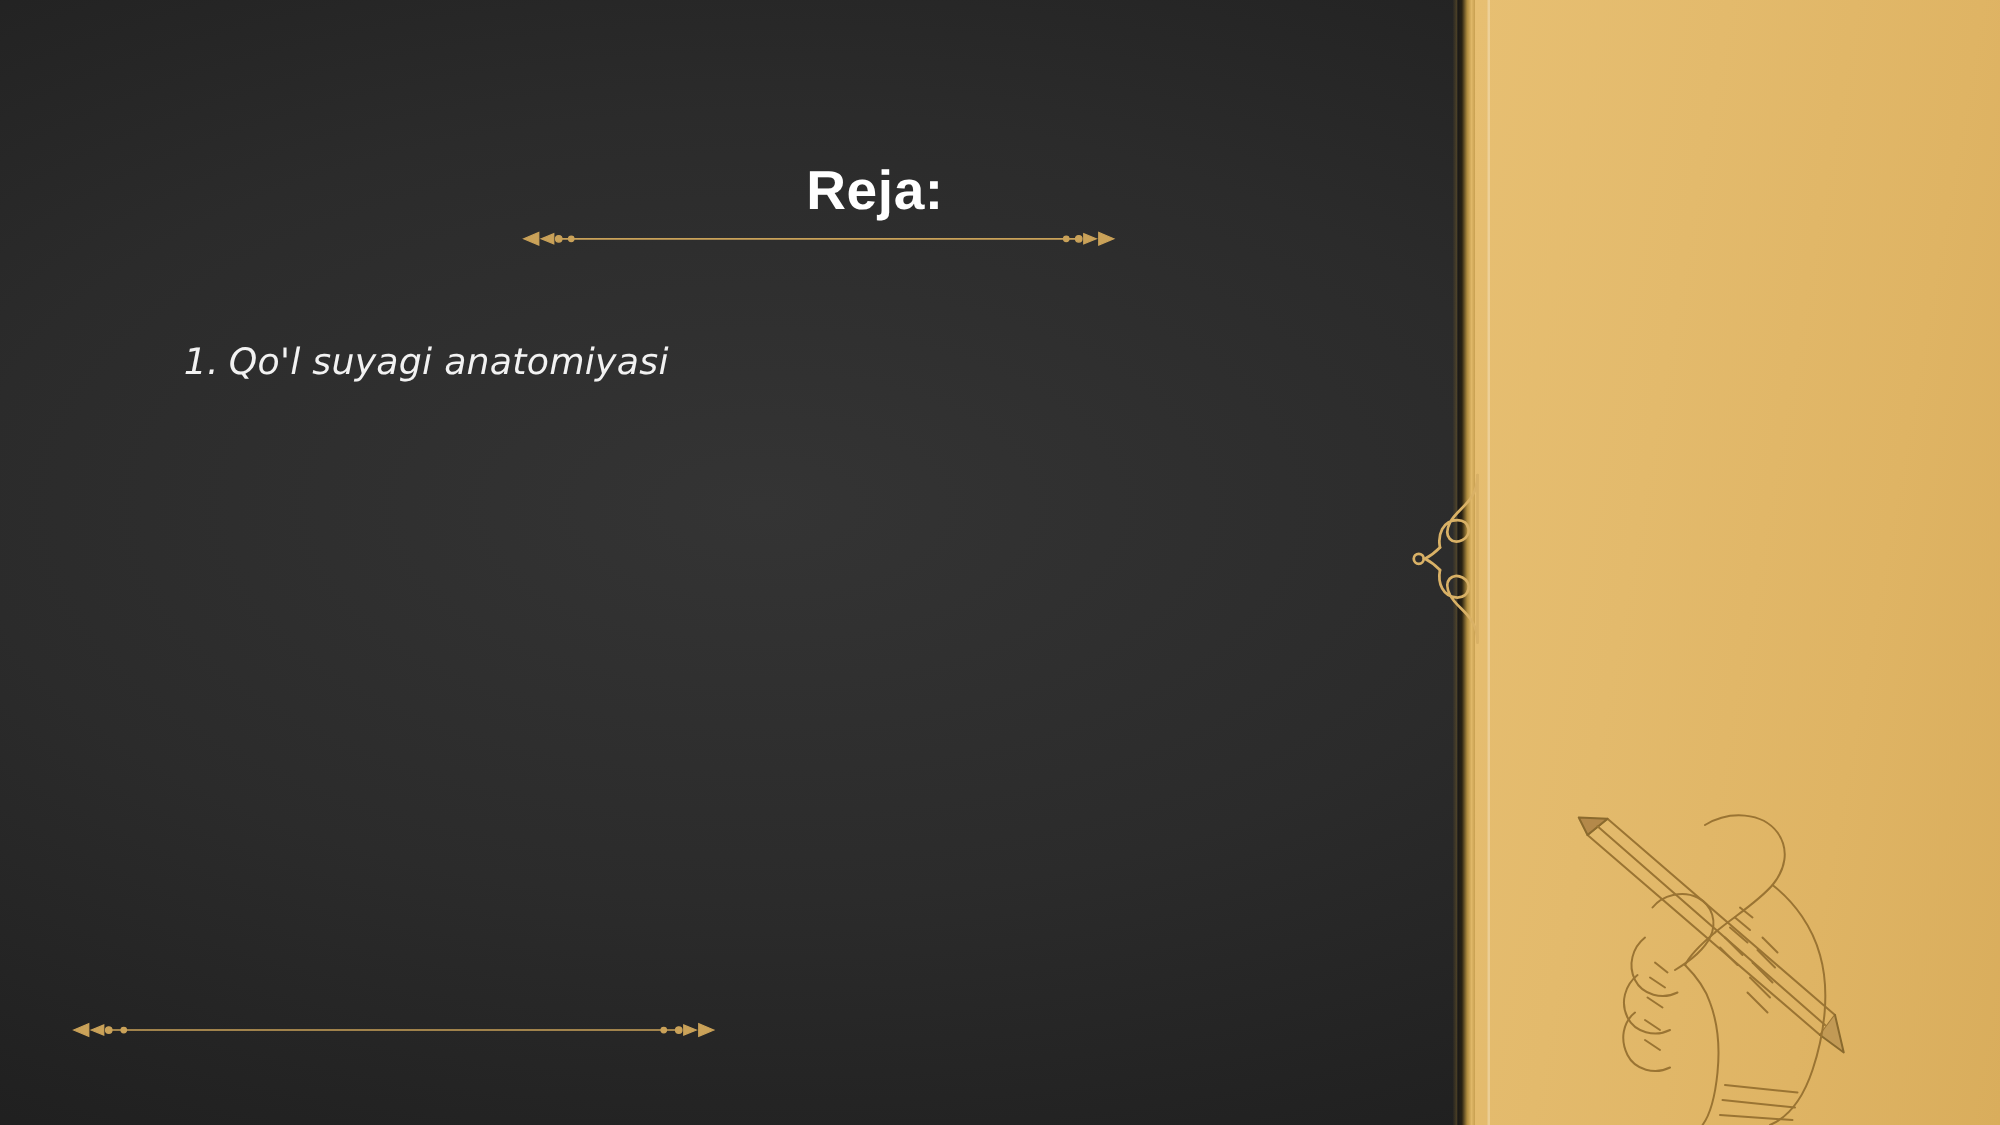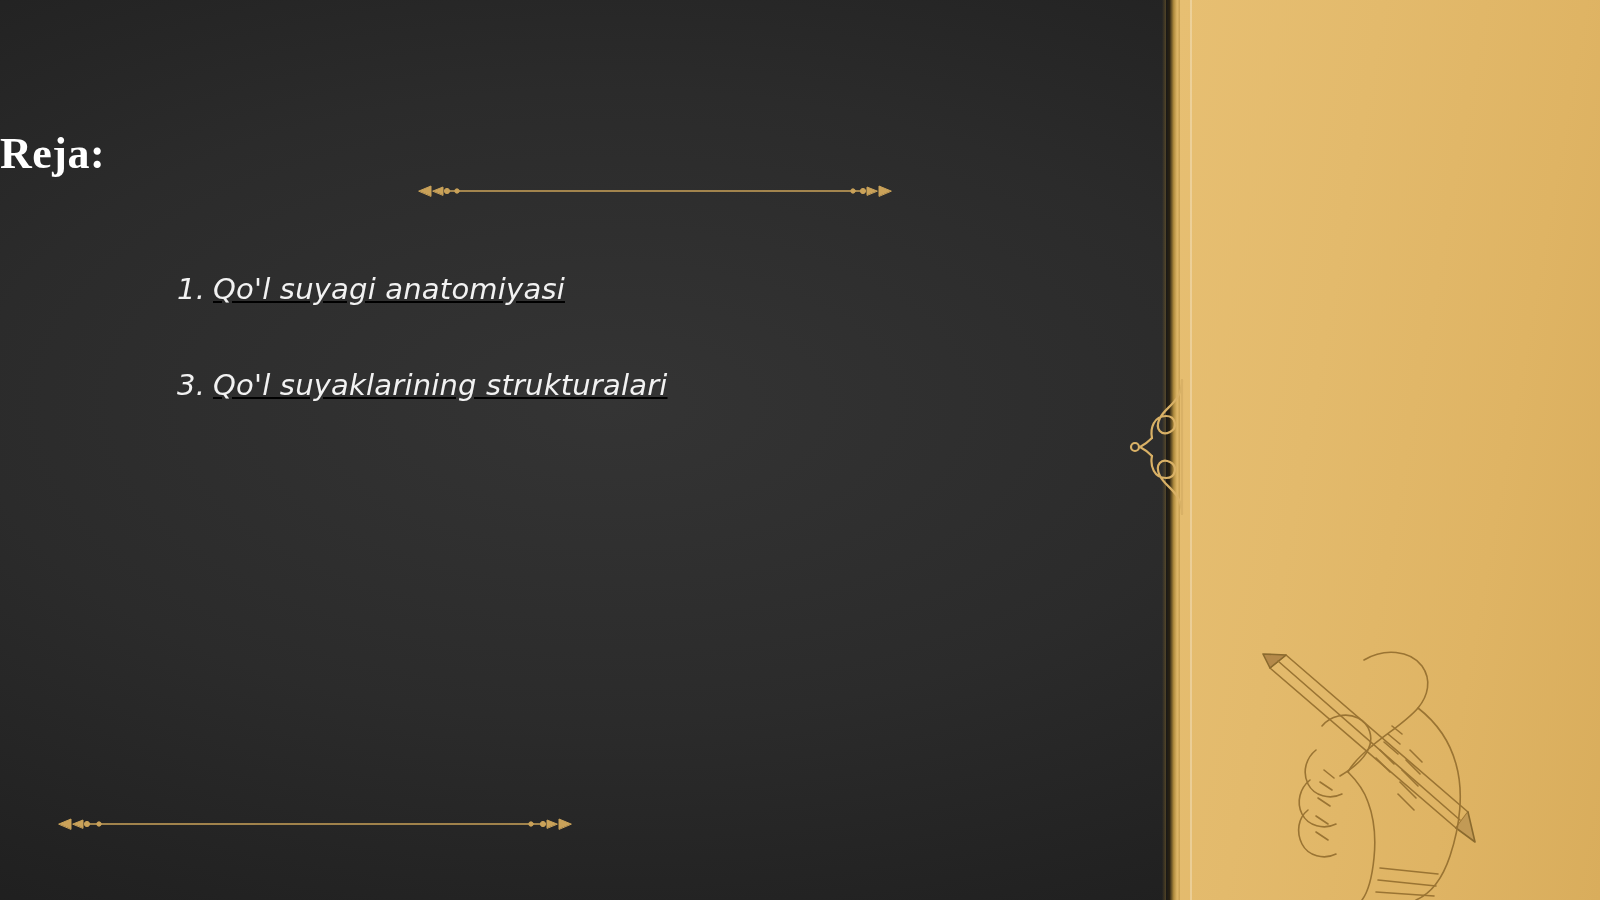--- a/index.html
+++ b/index.html
@@ -67,44 +67,43 @@
     width: 330px;
     height: 270px;
   }
 
   
   .title {
     position: absolute;
     left: 0;
     top: 128px;
     width: 1400px;
-    text-align: left;
+    text-align: center;
     color: #ffffff;
     font-size: 44px;
     font-weight: bold;
     letter-spacing: 0.5px;
-    font-family: Liberation Serif, serif;
+    font-family: Liberation Sans, sans-serif;
   }
 
   
   .divider-top {
     position: absolute;
     left: 415px;
     top: 182px;
     width: 480px;
     height: 18px;
   }
 
   
   .list {
     position: absolute;
-    left: 177px;
+    left: 147px;
     top: 272px;
     width: 900px;
-    text-decoration: underline;
   }
   .list-item {
     color: #f2f2f2;
     font-size: 29px;
     font-style: italic;
     font-family: "DejaVu Sans", sans-serif;
     margin-bottom: 62px;
     white-space: nowrap;
     letter-spacing: 0.2px;
   }
@@ -198,23 +197,20 @@
       <path d="M462 9 L452 5 L452 13 Z"></path>
       <circle cx="448" cy="9" r="2.6"></circle>
       <circle cx="438" cy="9" r="2.2"></circle>
     </g>
   </svg>
 
   <div class="list">
     <div class="list-item">
       <span class="num">1.</span><span>Qo'l suyagi anatomiyasi</span>
     </div>
-    <div class="list-item">
-      <span class="num">3.</span><span>Qo'l suyaklarining strukturalari</span>
-    </div>
   </div>
 
   <svg class="divider-bottom" viewBox="0 0 520 18">
     <g stroke="#caa259" fill="#caa259" stroke-linecap="round">
       <line x1="34" y1="9" x2="486" y2="9" stroke-width="1.3"></line>
       <path d="M4 9 L16 4 L16 14 Z"></path>
       <path d="M18 9 L28 5 L28 13 Z"></path>
       <circle cx="32" cy="9" r="2.6"></circle>
       <circle cx="44" cy="9" r="2.2"></circle>
       <path d="M516 9 L504 4 L504 14 Z"></path>

